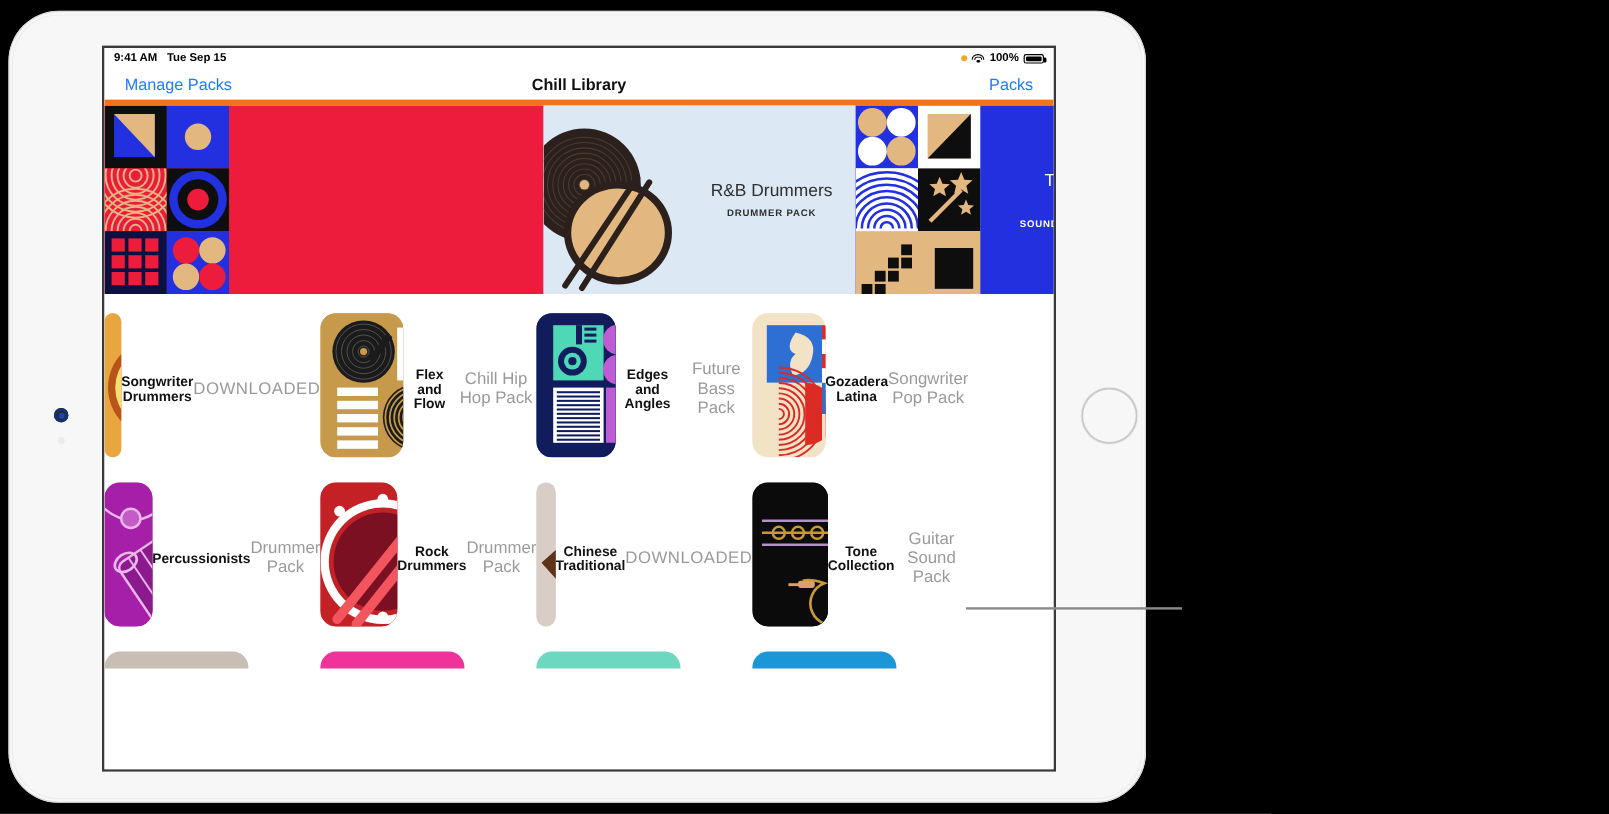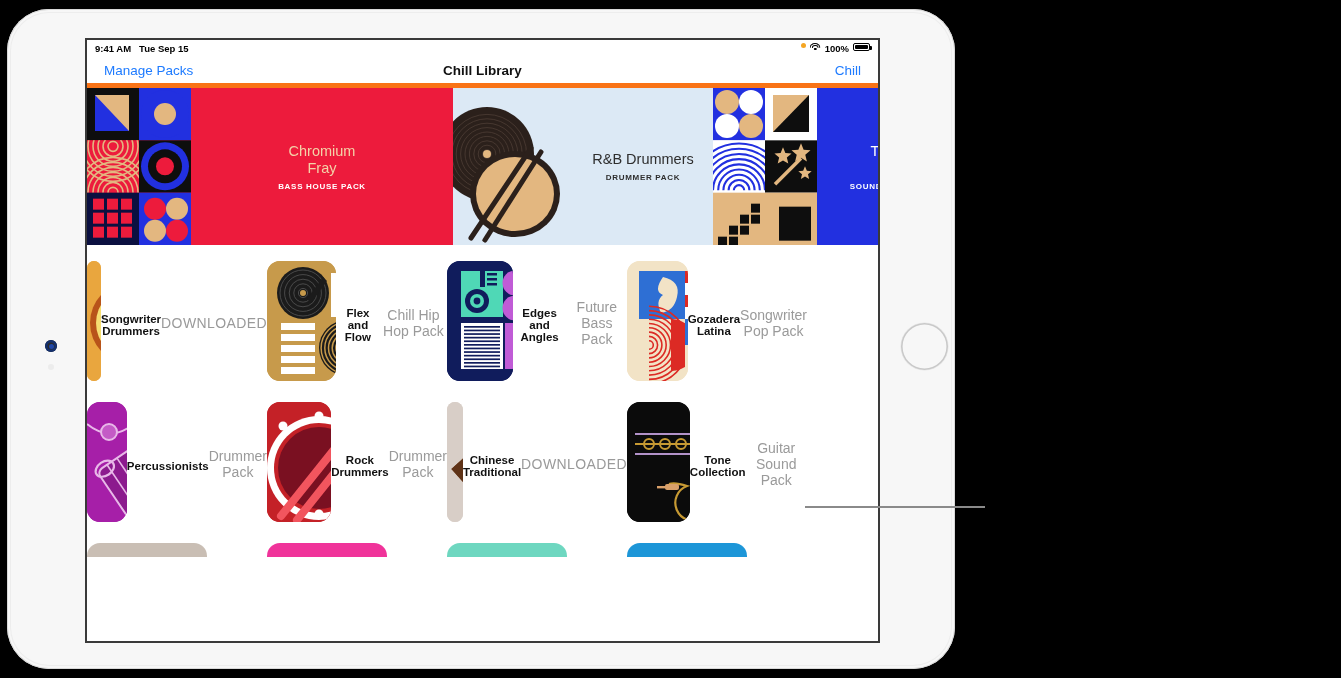--- a/index.html
+++ b/index.html
@@ -39,21 +39,21 @@
     background:#fff; overflow:hidden;
     border:2px solid #3a3a3a;
   }
 
   
   #status-bar {
     height:17px; display:flex; align-items:center; justify-content:space-between;
     padding:0 8px 0 8px; background:#fff; font-size:9.5px; font-weight:bold; color:#000;
   }
   .sb-left{ display:flex; gap:8px; align-items:center; }
-  .sb-right{ display:flex; gap:4px; align-items:flex-start; }
+  .sb-right{ display:flex; gap:4px; align-items:center; }
   .dot-orange{ width:5px;height:5px;border-radius:50%;background:#f5a623; display:inline-block; }
   .wifi{ width:11px;height:8px; position:relative; display:inline-block; }
   .wifi i{ position:absolute; border:1.3px solid #000; border-bottom:none;
            border-radius:50% 50% 0 0 / 100% 100% 0 0; left:50%; transform:translateX(-50%); }
   .wifi i:nth-child(1){ width:11px;height:5px; top:0px; }
   .wifi i:nth-child(2){ width:6.5px;height:3px; top:2.3px; }
   .wifi i:nth-child(3){ width:2.4px;height:2.4px; top:5px; border-radius:50%;
                         background:#000; border:none;}
   .battery{ width:17px;height:8px;border:1.2px solid #000;border-radius:2px; position:relative; }
   .battery::after{ content:""; position:absolute; right:-3px; top:2px; width:1.8px;height:4px;
@@ -128,21 +128,21 @@
           <span style="font-size:9.5px;font-weight:bold">100%</span>
           <span class="battery">
               <i style="width:13px"></i>
             </span>
         </div>
       </div>
 
       <div id="nav-bar">
         <div class="nav-btn">Manage Packs</div>
         <div id="nav-title">Chill Library</div>
-        <div class="nav-btn">Chill</div>
+        <div class="nav-btn">Packs</div>
       </div>
 
       <div id="banners">
           <div class="banner" style="width: 366px; background: rgb(237, 27, 60);">
             <div class="art9" style="width: 104px; height: 157px;">
               <svg width="104" height="157" viewBox="0 0 104 157" xmlns="http://www.w3.org/2000/svg">
                 <defs>
                   <clipPath id="c1">
                     <rect x="0" y="52.333333333333336" width="52" height="52.333333333333336"></rect>
                   </clipPath>
@@ -184,25 +184,20 @@
                 <rect x="6" y="138.66666666666669" width="11" height="11" fill="#ED1B3C"></rect>
                 <rect x="20" y="138.66666666666669" width="11" height="11" fill="#ED1B3C"></rect>
                 <rect x="34" y="138.66666666666669" width="11" height="11" fill="#ED1B3C"></rect>
                 <rect x="52" y="104.66666666666667" width="52" height="52.333333333333336" fill="#2230E0"></rect>
                 <circle cx="68" cy="120.66666666666667" r="11" fill="#ED1B3C"></circle>
                 <circle cx="90" cy="120.66666666666667" r="11" fill="#E3B780"></circle>
                 <circle cx="68" cy="142.66666666666669" r="11" fill="#E3B780"></circle>
                 <circle cx="90" cy="142.66666666666669" r="11" fill="#ED1B3C"></circle>
               </svg>
             </div>
-            <div class="txt" style="width: 262px;">
-              <div class="bt" style="color: rgb(243, 210, 168);">Chromium</div>
-              <div class="bt" style="color: rgb(243, 210, 168);">Fray</div>
-              <div class="bs" style="color: rgb(255, 255, 255);">BASS HOUSE PACK</div>
-            </div>
           </div>
           <div class="banner" style="width: 260px; background: rgb(220, 233, 245);">
             <div class="art9" style="width: 120px; height: 157px;">
               <svg width="120" height="157" viewBox="0 0 120 157" xmlns="http://www.w3.org/2000/svg">
                 <rect width="120" height="157" fill="#DCE9F5"></rect>
                 <circle cx="34" cy="66" r="47" fill="#2B201B"></circle>
                 <circle cx="34" cy="66" r="4.4" fill="none" stroke="#4a3a32" stroke-width="0.9"></circle>
                 <circle cx="34" cy="66" r="8.8" fill="none" stroke="#4a3a32" stroke-width="0.9"></circle>
                 <circle cx="34" cy="66" r="13.200000000000001" fill="none" stroke="#4a3a32" stroke-width="0.9"></circle>
                 <circle cx="34" cy="66" r="17.6" fill="none" stroke="#4a3a32" stroke-width="0.9"></circle>

